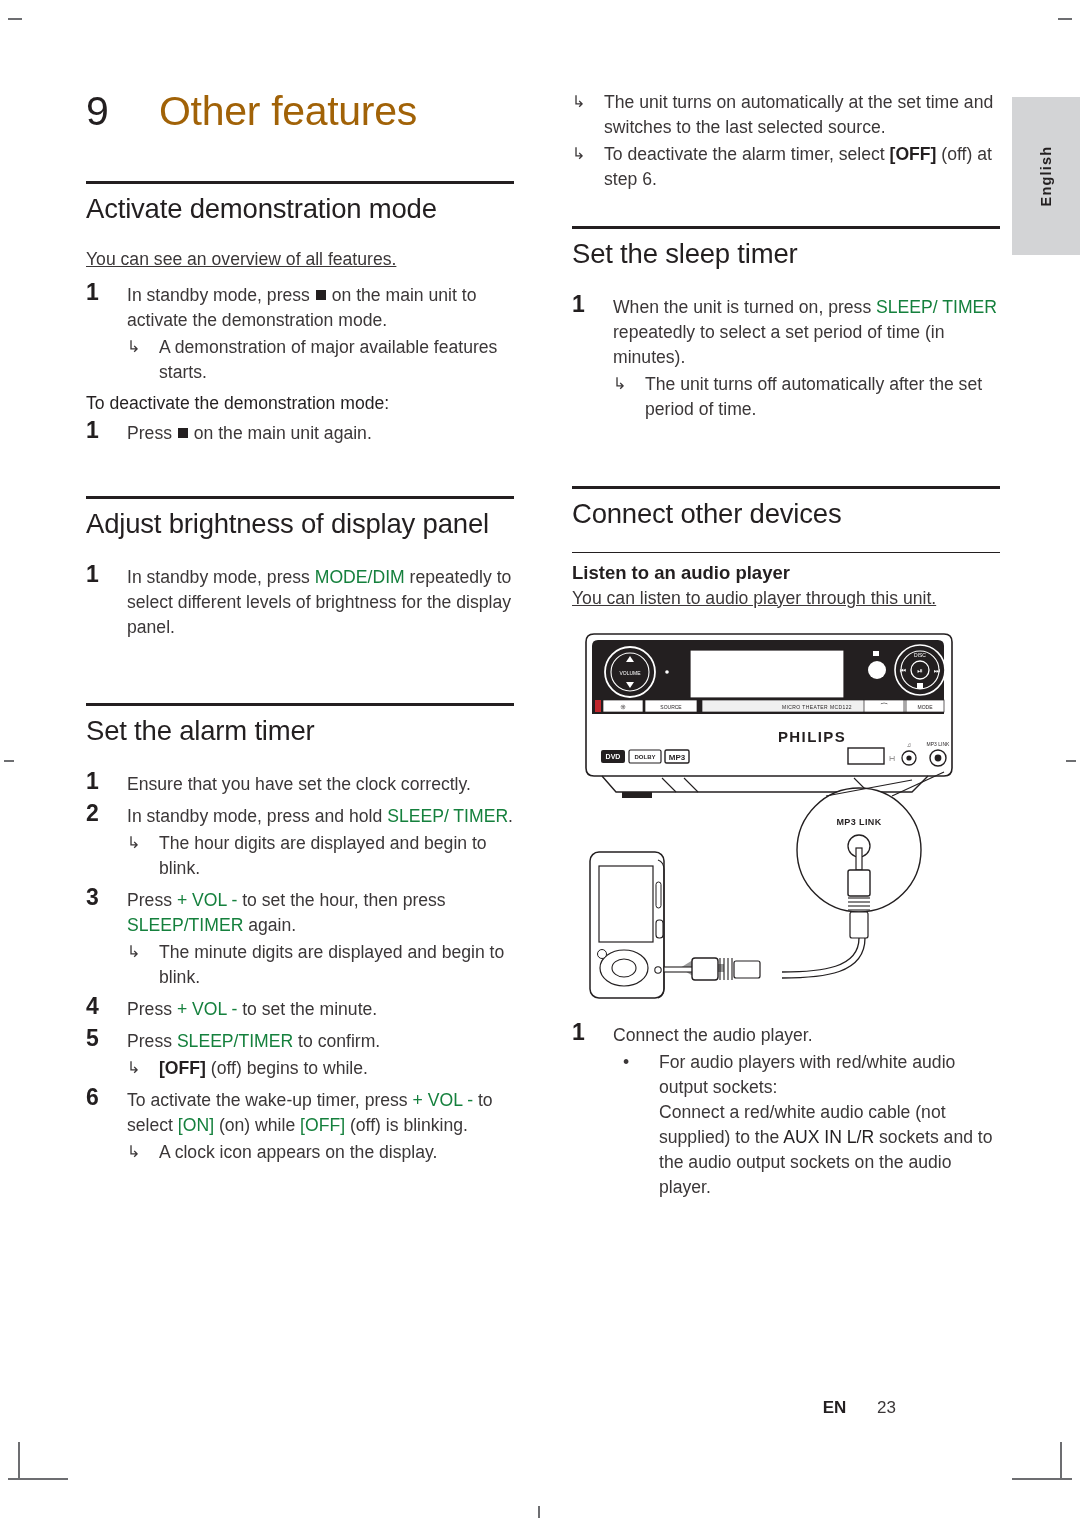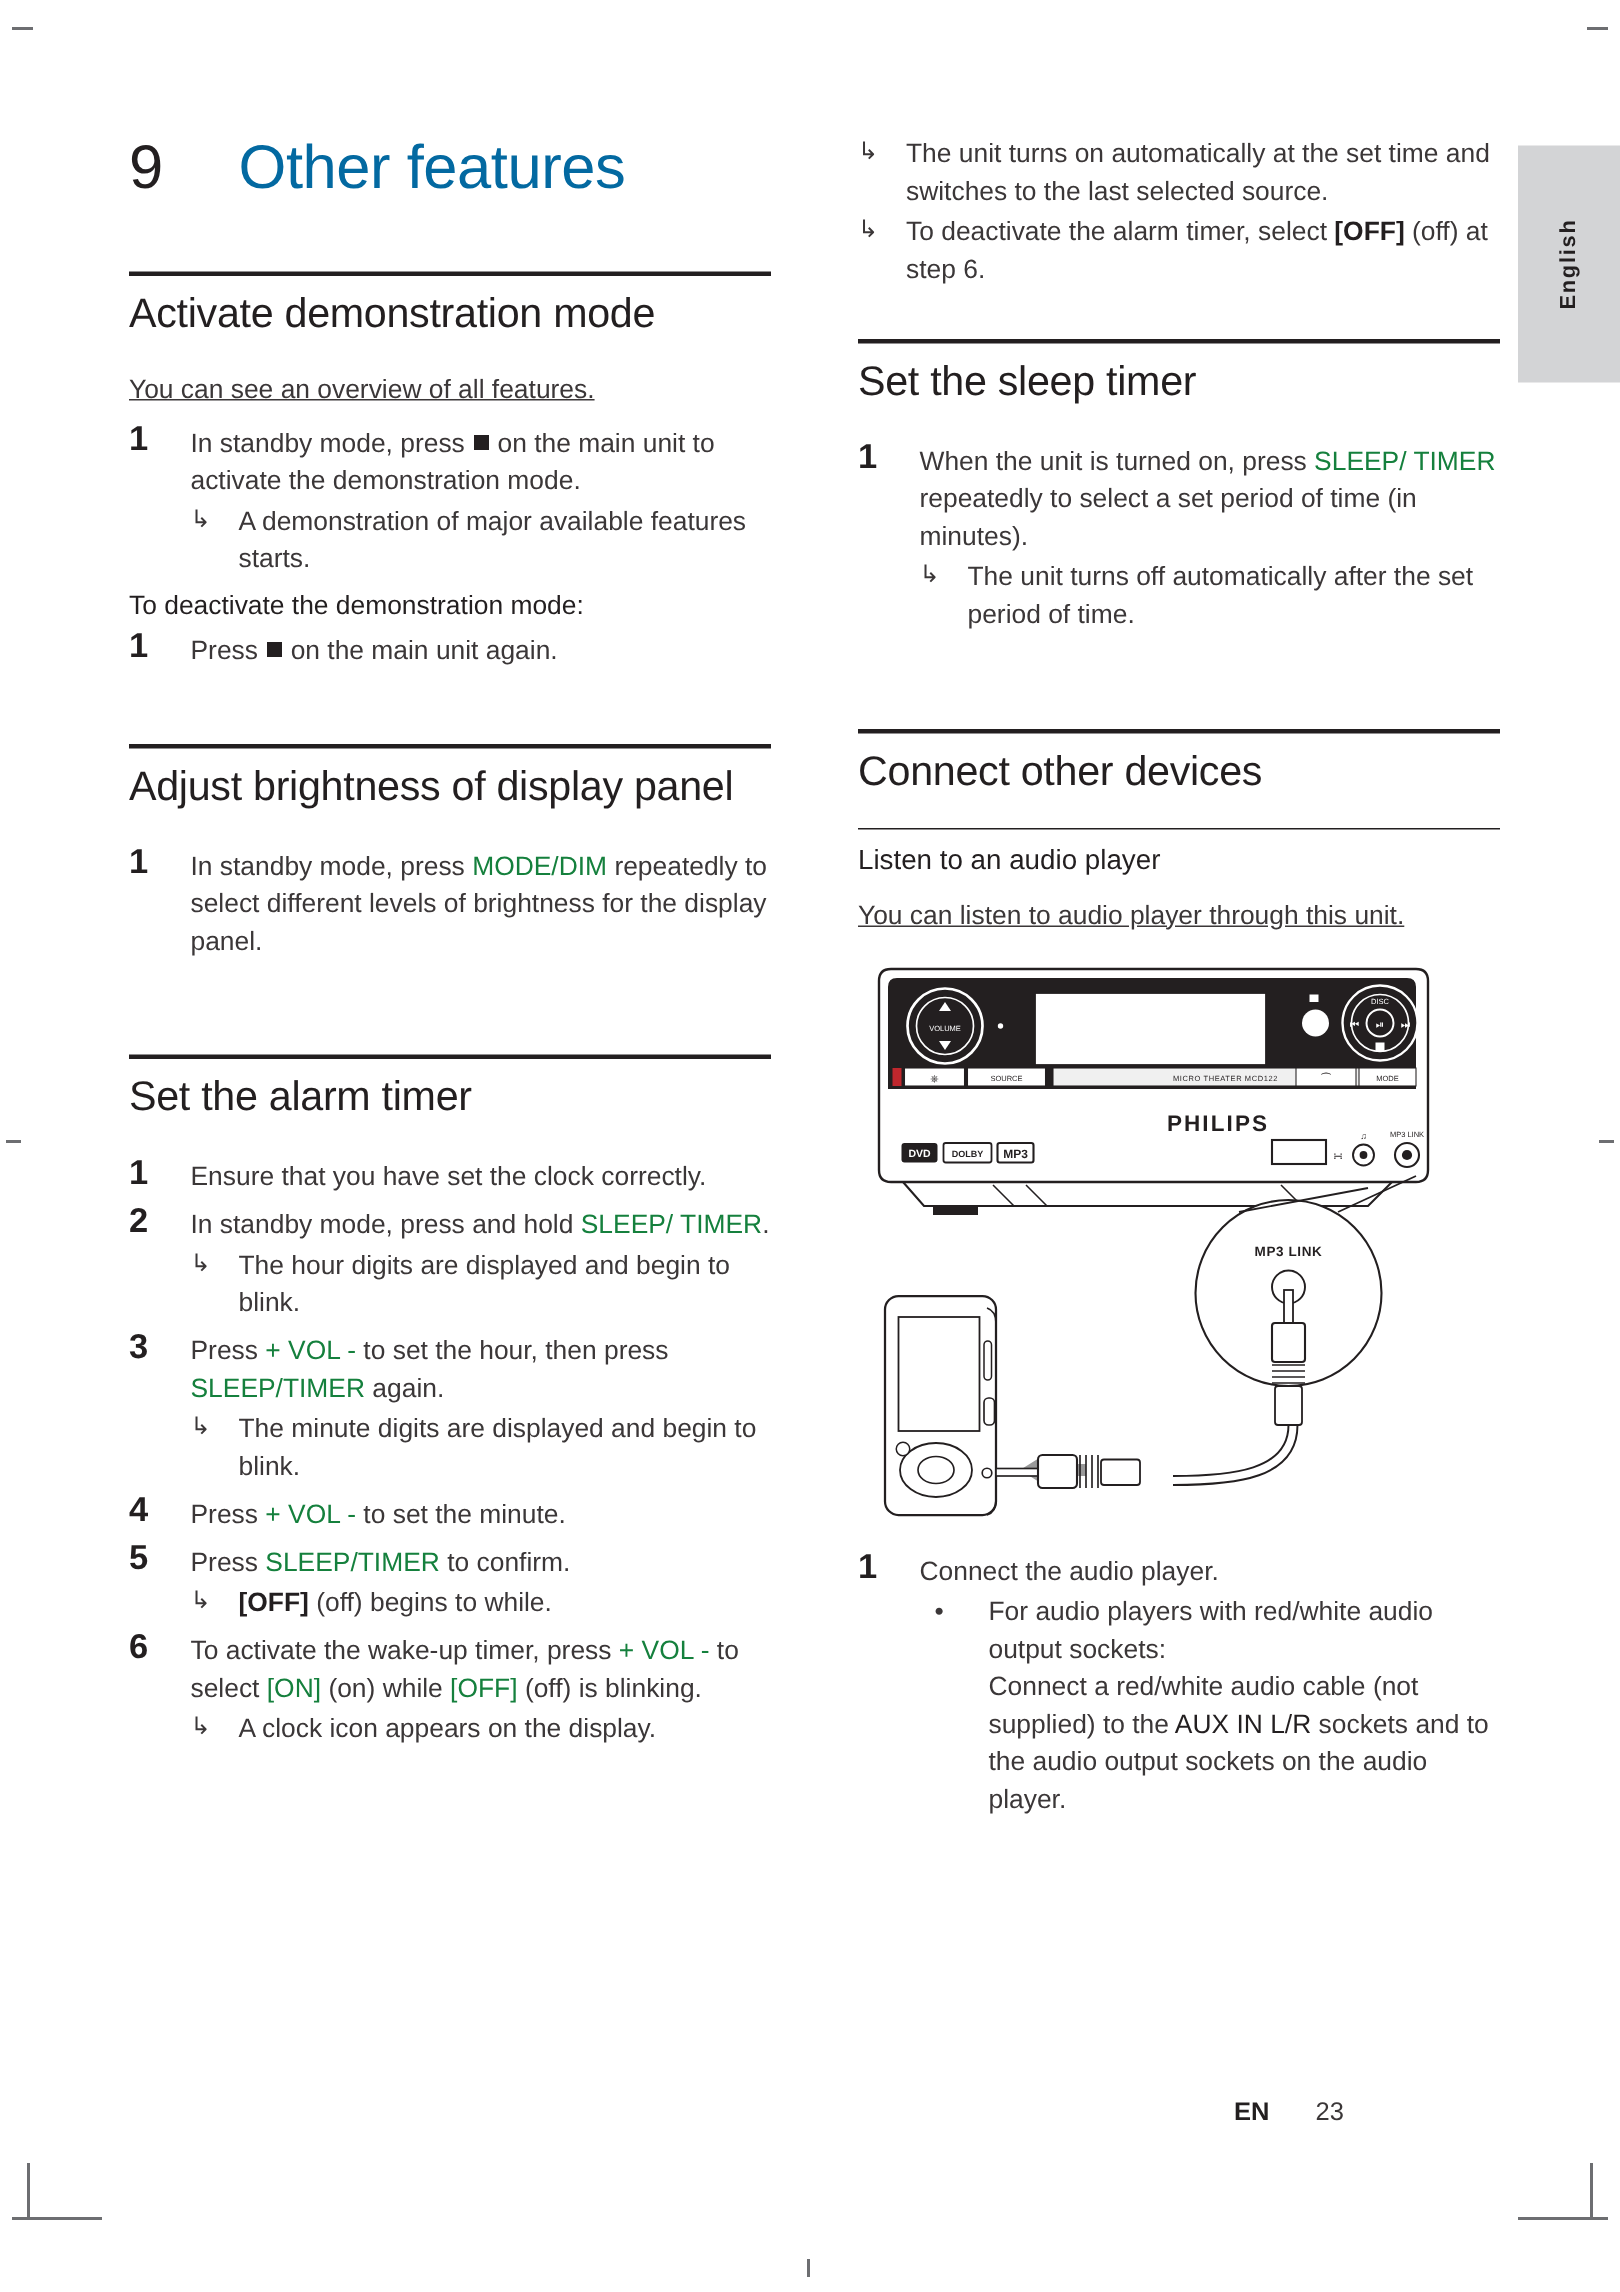--- a/index.html
+++ b/index.html
@@ -68,21 +68,21 @@
     font-size: 41px;
     font-weight: normal;
     width: 73px;
     flex: 0 0 73px;
     color: #231f20;
   }
   .chapter-title {
     font-size: 41px;
     font-weight: normal;
     letter-spacing: -0.3px;
-    color: #0369a1;
+    color: #a16207;
   }
 
   .rule-heavy {
     border-top: 3.5px solid #231f20;
     margin: 0 0 9px 0;
   }
   .rule-light {
     border-top: 1.4px solid #231f20;
     margin: 0 0 9px 0;
   }
@@ -90,22 +90,22 @@
   h2.sect {
     font-size: 27.5px;
     font-weight: normal;
     margin: 0 0 22px 0;
     line-height: 1.16;
     letter-spacing: -0.2px;
     color: #231f20;
   }
   h3.subsect {
     font-size: 18.5px;
-    font-weight: normal;
-    margin: 0 0 14px 0;
+    font-weight: bold;
+    margin: 0 0 2px 0;
     color: #231f20;
   }
 
   p.body {
     font-size: 17.6px;
     line-height: 1.42;
     margin: 0 0 8px 0;
     color: #3b3738;
     text-decoration: underline;
   }

